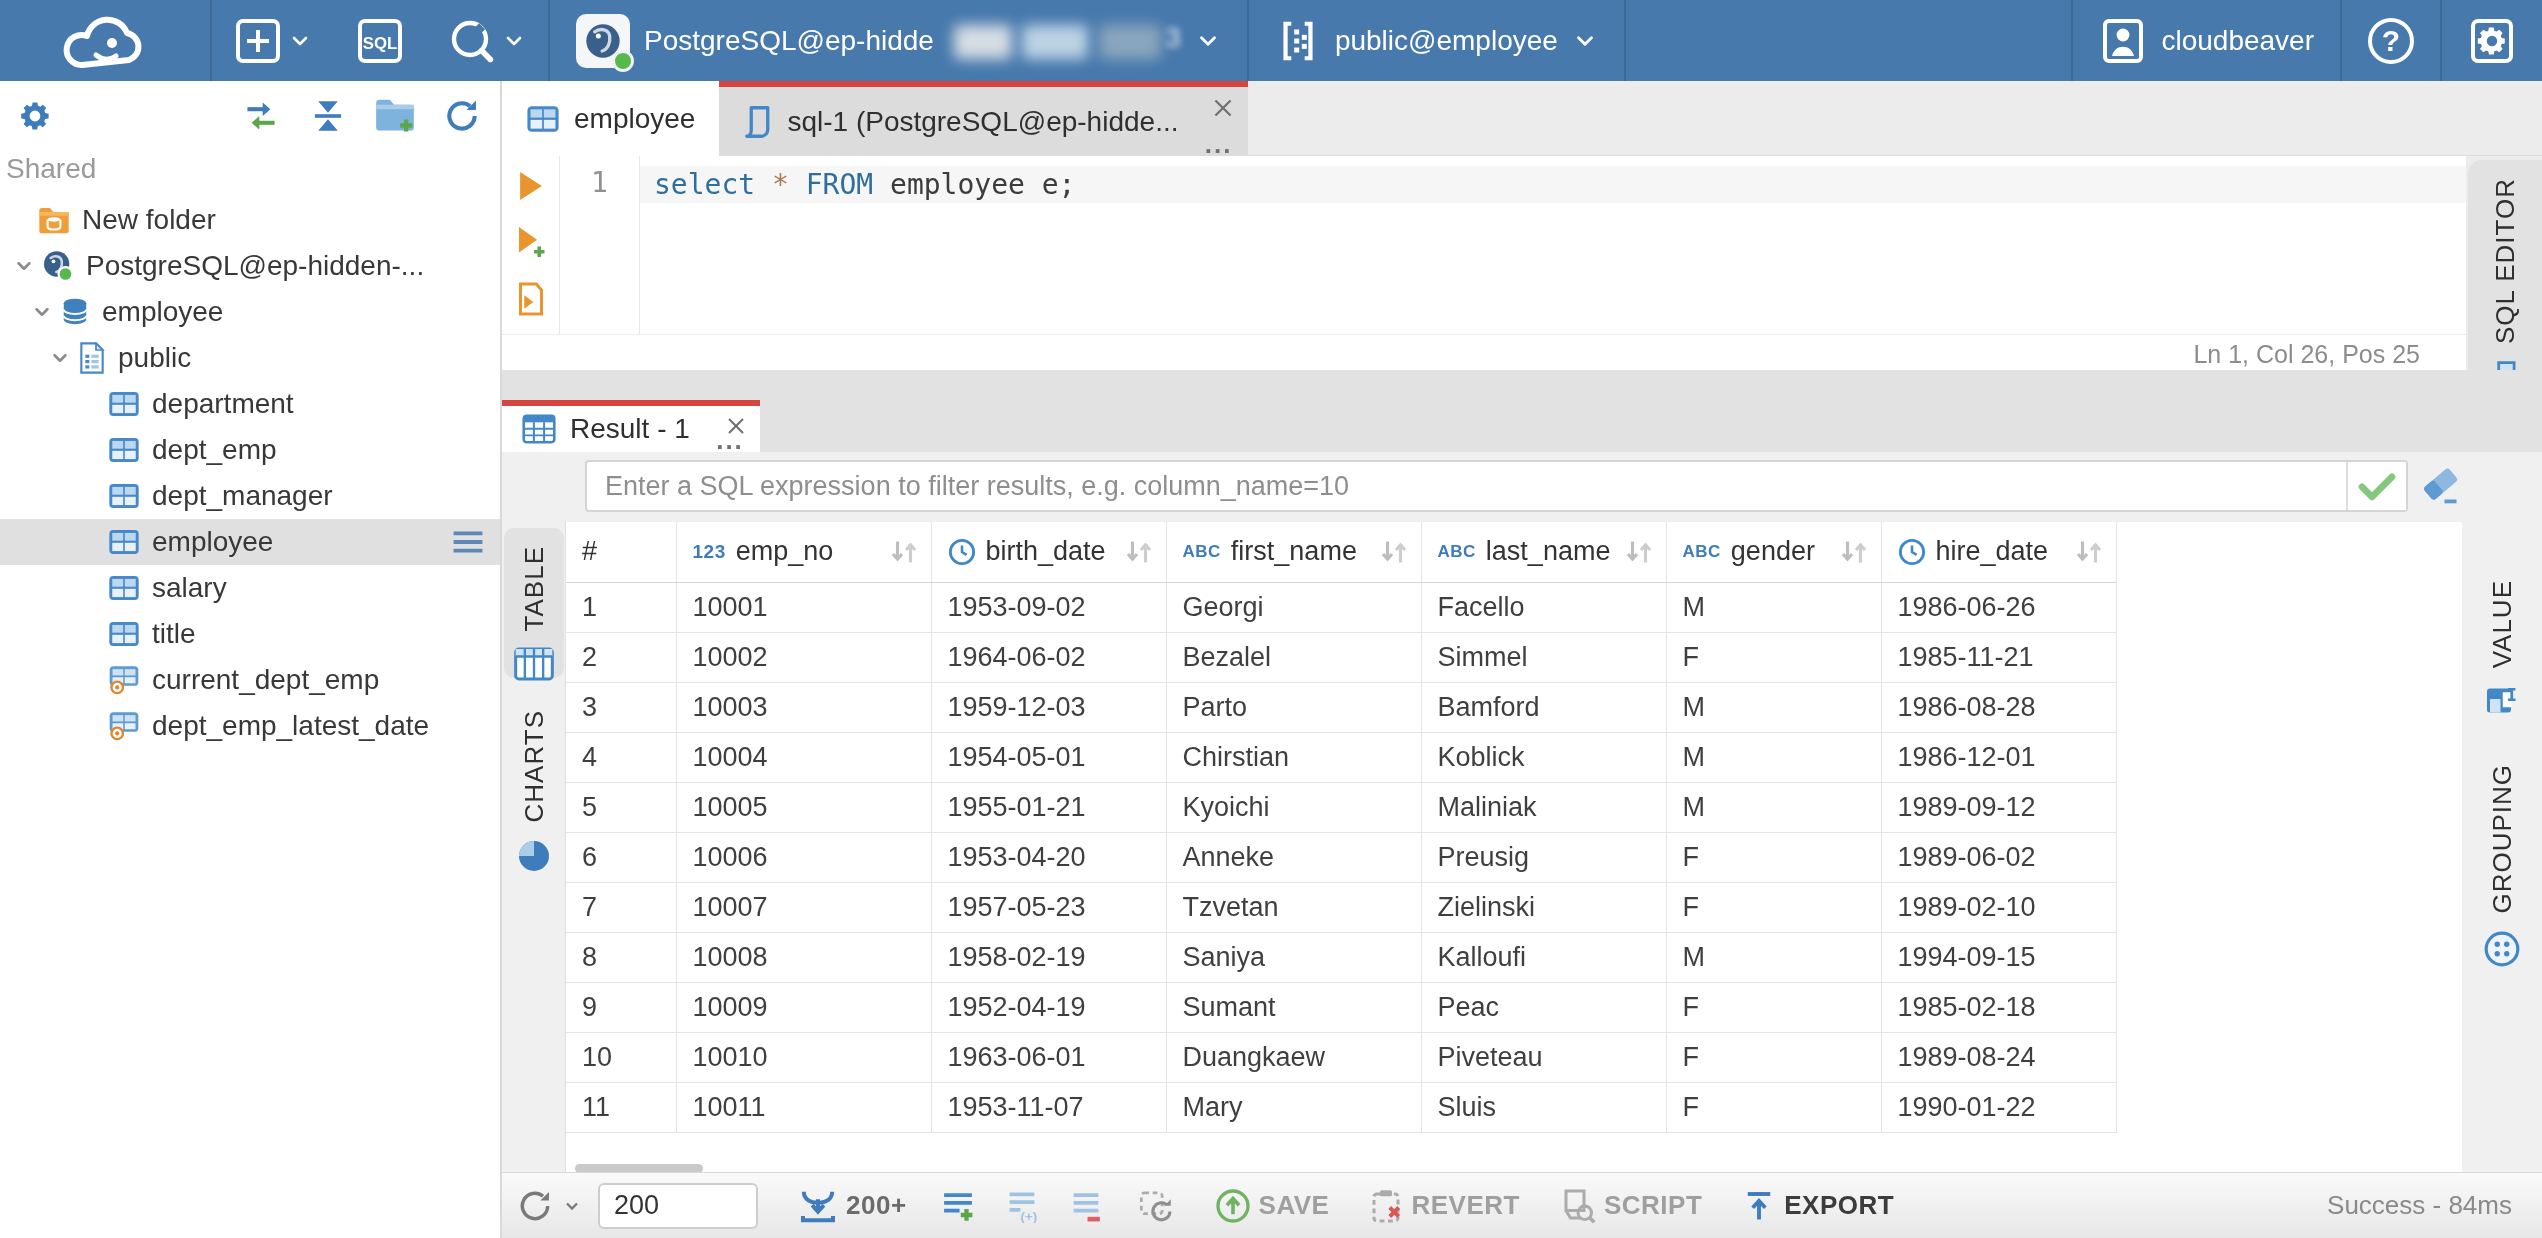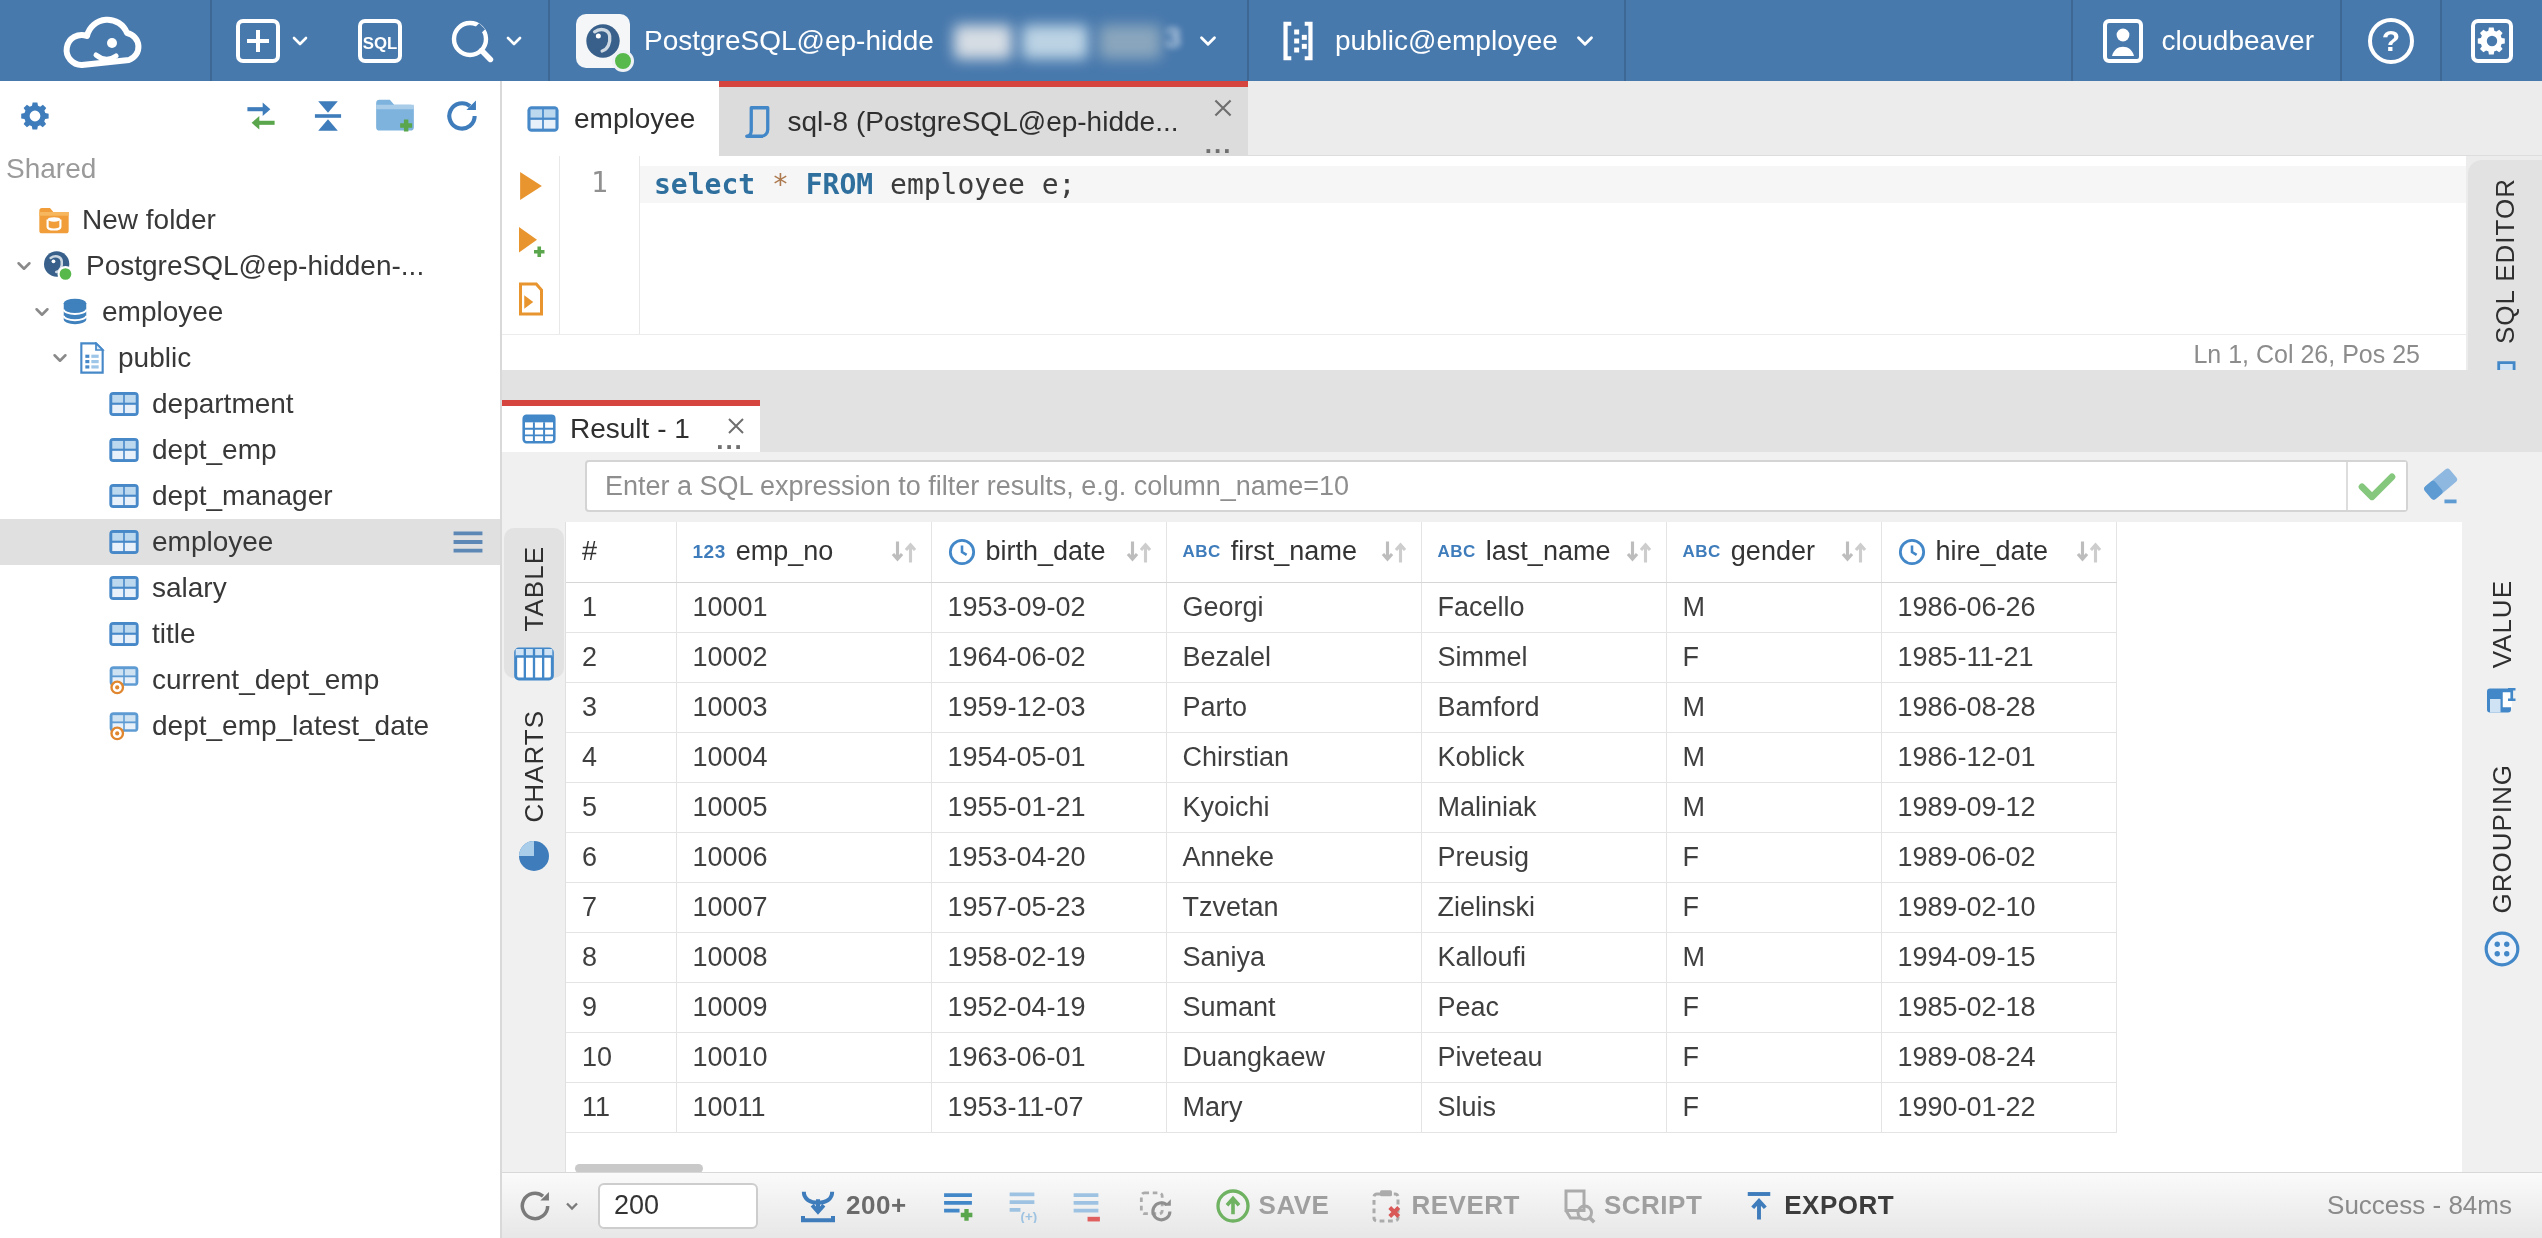--- a/index.html
+++ b/index.html
@@ -68,21 +68,21 @@
 
   
   .editor { position:absolute; left:0; top:75px; width:1964px; height:178px; background:#fff; display:flex; }
   .ed-gutter { width:58px; border-right:1px solid #e8e8e8; display:flex; flex-direction:column;
     align-items:center; padding-top:14px; gap:20px; }
   .ed-gutter button { background:none; border:none; cursor:pointer; padding:0; }
   .ed-lines { width:80px; border-right:1px solid #e8e8e8; font-family:"DejaVu Sans Mono", monospace;
     font-size:28px; color:#909090; text-align:center; padding-top:10px; }
   .ed-code { flex:1; font-family:"DejaVu Sans Mono", monospace; font-size:28px; padding-top:10px; }
   .code-line { background:#f6f6f6; padding:2px 0 2px 14px; white-space:pre; color:#3c3c3c; }
-  .kw { color:#2e6f9e; font-weight:bold; }
+  .kw { color:#2e6f9e; font-weight:normal; }
   .op { color:#ad7a50; }
   .ed-status { position:absolute; left:0; top:253px; width:1964px; height:40px; background:#fff;
     border-top:1px solid #ececec; font-size:25px; color:#8c8c8c;
     display:flex; align-items:center; justify-content:flex-end; padding-right:46px; }
 
   
   .vtab { display:flex; flex-direction:column; align-items:center; gap:16px;
     cursor:pointer; padding:18px 0; }
   .vlabel { writing-mode:vertical-rl; transform:rotate(180deg); font-size:26px; color:#2f2f2f;
     letter-spacing:1px; white-space:nowrap; }
@@ -516,21 +516,21 @@
           </svg>
         </span>
         <span>employee</span>
       </div>
       <div class="etab etab-active">
         <span class="icon">
           <svg width="30" height="34" viewBox="0 0 20 22">
             <path d="M5.5 1.5h11v14.5c0 2.6-2 4.5-4.5 4.5H2.5c2 0 3-1.8 3-3.8z" fill="none" stroke="#4287c8" stroke-width="2.2" stroke-linejoin="round"></path>
           </svg>
         </span>
-        <span>sql-8 (PostgreSQL@ep-hidde...</span>
+        <span>sql-1 (PostgreSQL@ep-hidde...</span>
         <button class="tab-close">
           <span class="icon">
             <svg width="26" height="26" viewBox="0 0 24 24">
                 <path d="M5 5l14 14M19 5L5 19" stroke="#6f6f6f" stroke-width="2"></path>
               </svg>
           </span>
         </button>
         <span class="tab-dots">...</span>
       </div>
     </div>

